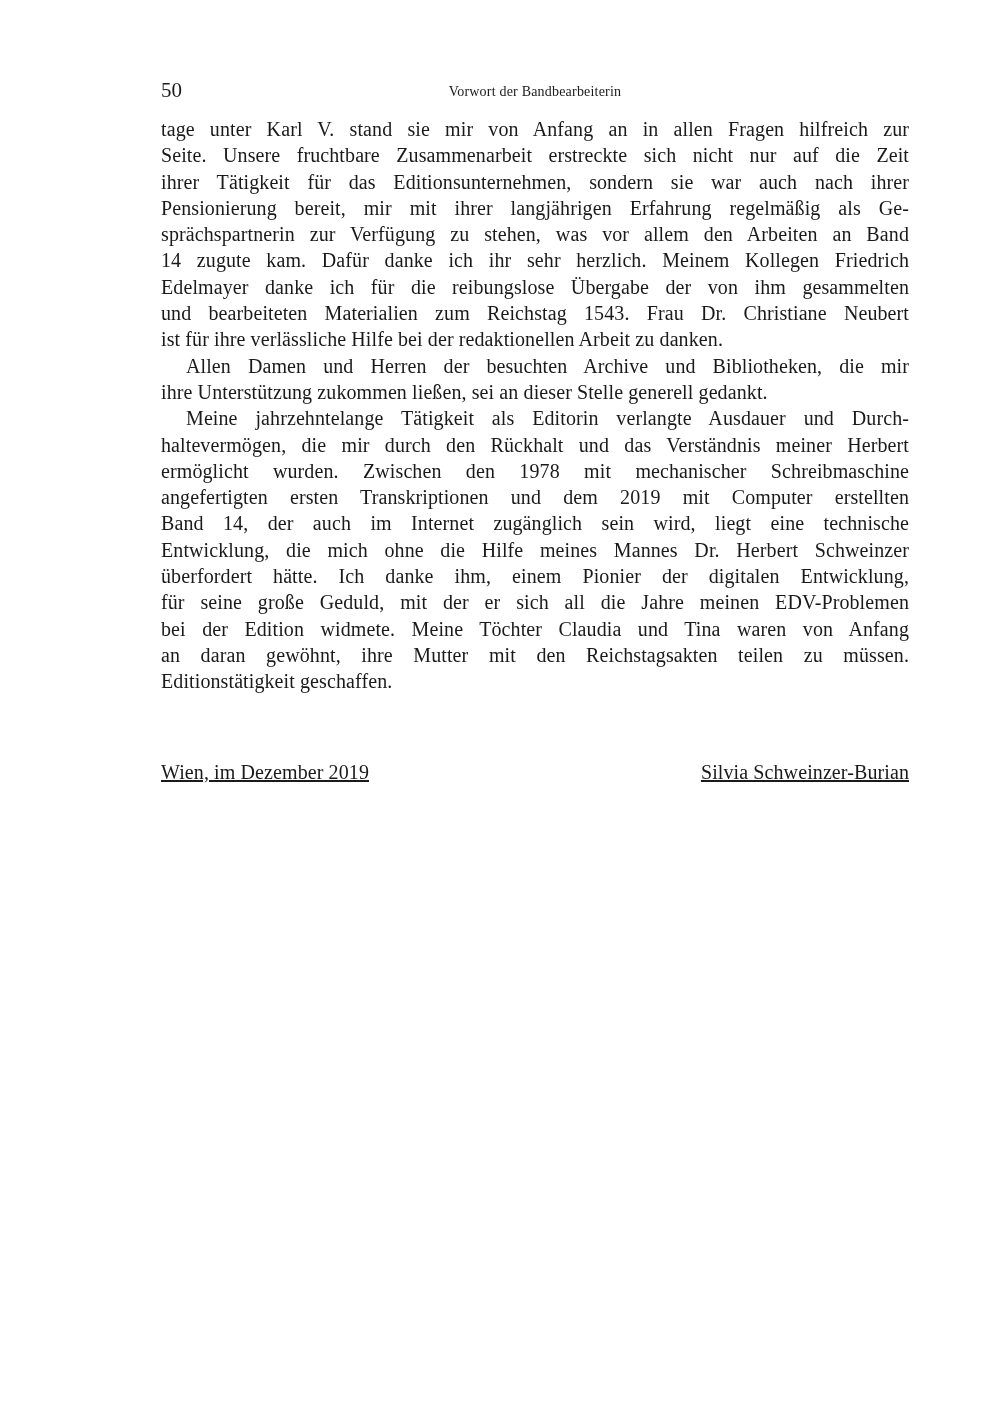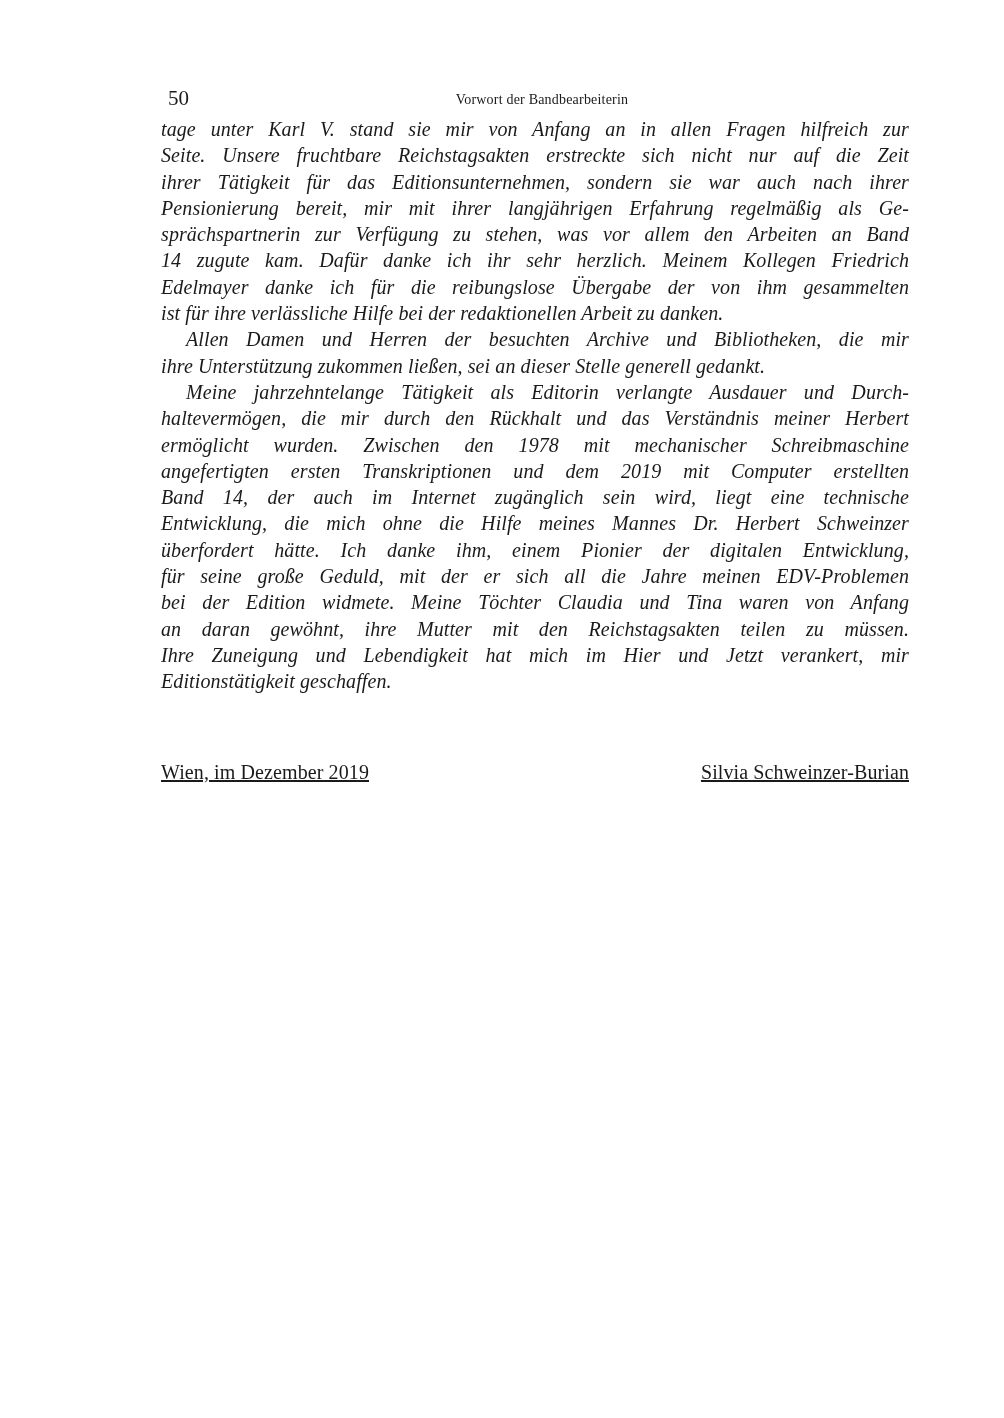--- a/index.html
+++ b/index.html
@@ -15,25 +15,24 @@
     overflow: hidden;
   }
   .page {
     position: relative;
     width: 1004px;
     height: 1418px;
     background: #ffffff;
   }
   .running-header {
     position: absolute;
-    left: 168px;
+    left: 161px;
     top: 78px;
     width: 748px;
     height: 28px;
-    margin-top: 8px;
   }
   .page-number {
     position: absolute;
     left: 0;
     top: 0;
     font-size: 21px;
     line-height: 24px;
   }
   .running-title {
     display: block;
@@ -48,21 +47,20 @@
     left: 161px;
     top: 116px;
     width: 748px;
     font-size: 20px;
     line-height: 26.3px;
     letter-spacing: 0.1px;
   }
   .line {
     text-align: justify;
     white-space: normal;
-    font-style: italic;
   }
   .line.full {
     text-align-last: justify;
   }
   .line.indent {
     text-indent: 25px;
   }
   .signature-row {
     position: absolute;
     left: 161px;
@@ -81,40 +79,40 @@
 
 <div class="page">
 
   <header class="running-header">
     <span class="page-number">50</span>
     <span class="running-title">Vorwort der Bandbearbeiterin</span>
   </header>
 
   <main class="body-text">
       <div class="line full">tage unter Karl V. stand sie mir von Anfang an in allen Fragen hilfreich zur</div>
-      <div class="line full">Seite. Unsere fruchtbare Reichstagsakten erstreckte sich nicht nur auf die Zeit</div>
+      <div class="line full">Seite. Unsere fruchtbare Zusammenarbeit erstreckte sich nicht nur auf die Zeit</div>
       <div class="line full">ihrer Tätigkeit für das Editionsunternehmen, sondern sie war auch nach ihrer</div>
       <div class="line full">Pensionierung bereit, mir mit ihrer langjährigen Erfahrung regelmäßig als Ge-</div>
       <div class="line full">sprächspartnerin zur Verfügung zu stehen, was vor allem den Arbeiten an Band</div>
       <div class="line full">14 zugute kam. Dafür danke ich ihr sehr herzlich. Meinem Kollegen Friedrich</div>
       <div class="line full">Edelmayer danke ich für die reibungslose Übergabe der von ihm gesammelten</div>
+      <div class="line full">und bearbeiteten Materialien zum Reichstag 1543. Frau Dr. Christiane Neubert</div>
       <div class="line">ist für ihre verlässliche Hilfe bei der redaktionellen Arbeit zu danken.</div>
       <div class="line full indent">Allen Damen und Herren der besuchten Archive und Bibliotheken, die mir</div>
       <div class="line">ihre Unterstützung zukommen ließen, sei an dieser Stelle generell gedankt.</div>
       <div class="line full indent">Meine jahrzehntelange Tätigkeit als Editorin verlangte Ausdauer und Durch-</div>
       <div class="line full">haltevermögen, die mir durch den Rückhalt und das Verständnis meiner Herbert</div>
       <div class="line full">ermöglicht wurden. Zwischen den 1978 mit mechanischer Schreibmaschine</div>
       <div class="line full">angefertigten ersten Transkriptionen und dem 2019 mit Computer erstellten</div>
       <div class="line full">Band 14, der auch im Internet zugänglich sein wird, liegt eine technische</div>
       <div class="line full">Entwicklung, die mich ohne die Hilfe meines Mannes Dr. Herbert Schweinzer</div>
       <div class="line full">überfordert hätte. Ich danke ihm, einem Pionier der digitalen Entwicklung,</div>
       <div class="line full">für seine große Geduld, mit der er sich all die Jahre meinen EDV-Problemen</div>
       <div class="line full">bei der Edition widmete. Meine Töchter Claudia und Tina waren von Anfang</div>
       <div class="line full">an daran gewöhnt, ihre Mutter mit den Reichstagsakten teilen zu müssen.</div>
-      <div class="line full">Ihre Zuneigung und Lebendigkeit hat mich im Hier und Jetzt verankert, mir</div>
       <div class="line">Editionstätigkeit geschaffen.</div>
     </main>
 
   <footer class="signature-row">
     <span>Wien, im Dezember 2019</span>
     <span>Silvia Schweinzer-Burian</span>
   </footer>
 
 </div>
 

